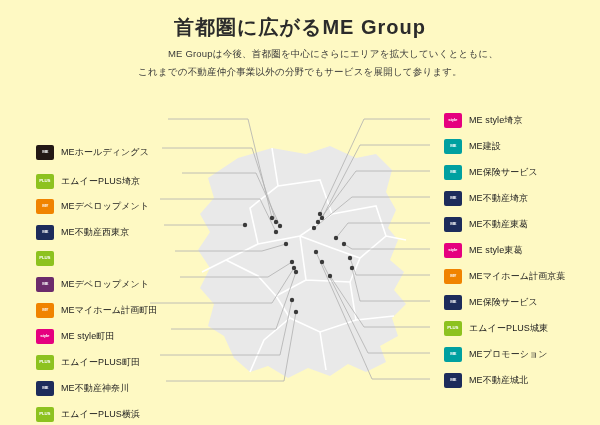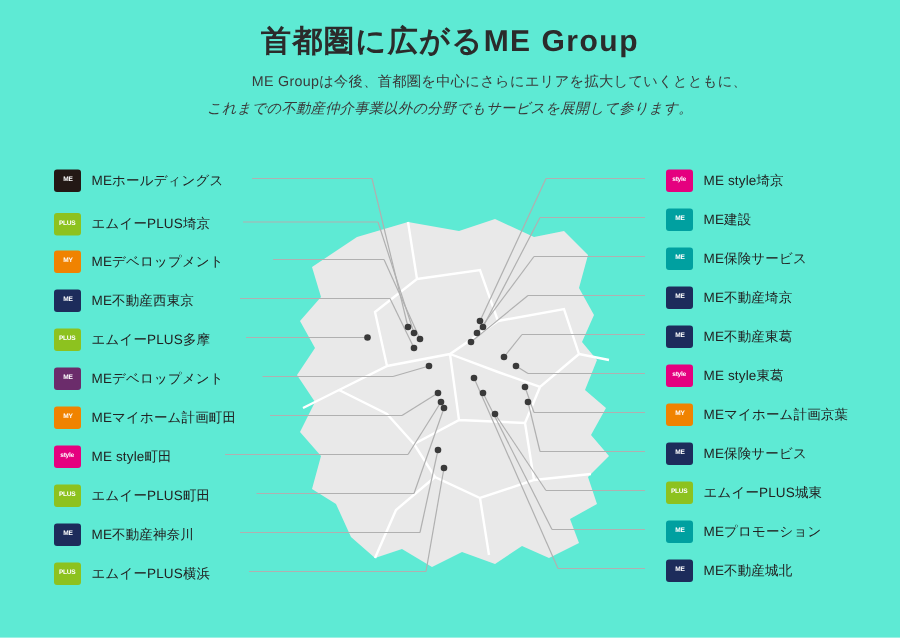--- a/index.html
+++ b/index.html
@@ -10,21 +10,21 @@
     width: 600px;
     height: 425px;
     background: #ffffff;
     font-family: "Liberation Sans", sans-serif;
     overflow: hidden;
   }
   #root {
     position: relative;
     width: 600px;
     height: 425px;
-    background: #5eead4;
+    background: #fef9c3;
   }
   .title {
     position: absolute;
     top: 14px;
     left: 0;
     width: 600px;
     text-align: center;
     font-size: 20px;
     font-weight: bold;
     letter-spacing: 1px;
@@ -33,21 +33,21 @@
   .subtitle {
     position: absolute;
     left: 0;
     width: 600px;
     text-align: center;
     font-size: 9.5px;
     color: #3a3a3a;
     letter-spacing: 0.2px;
   }
   .subtitle.l1 { top: 48px; padding-left: 33px; }
-  .subtitle.l2 { top: 66px; font-style: italic; }
+  .subtitle.l2 { top: 66px; }
 
   
   .map-wrap {
     position: absolute;
     left: 180px;
     top: 140px;
     width: 250px;
     height: 250px;
   }
   .map-wrap svg { display: block; }
@@ -61,21 +61,21 @@
   }
 
   
   .label-row {
     position: absolute;
     display: flex;
     align-items: center;
     height: 18px;
     white-space: nowrap;
   }
-  .label-row.left { left: 36px; }
+  .label-row.left { left: 36px; margin-top: 32px; }
   .label-row.right { left: 432px; padding-left: 12px; }
 
   .logo {
     width: 18px;
     height: 15px;
     border-radius: 2px;
     flex: 0 0 auto;
     margin-right: 7px;
     display: flex;
     align-items: center;
@@ -219,21 +219,20 @@
   <div class="label-row left" style="top:191px">
     <span class="logo" style="background:#1d2c5b">
         <span class="glyph">ME</span>
       </span>
     <span class="label-text">ME不動産西東京</span>
   </div>
   <div class="label-row left" style="top:217px">
     <span class="logo" style="background:#8dc21f">
         <span class="glyph">PLUS</span>
       </span>
-    <span class="label-text">エムイーPLUS多摩</span>
   </div>
   <div class="label-row left" style="top:243px">
     <span class="logo" style="background:#6b2c6b">
         <span class="glyph">ME</span>
       </span>
     <span class="label-text">MEデベロップメント</span>
   </div>
   <div class="label-row left" style="top:269px">
     <span class="logo" style="background:#f08300">
         <span class="glyph">MY</span>

